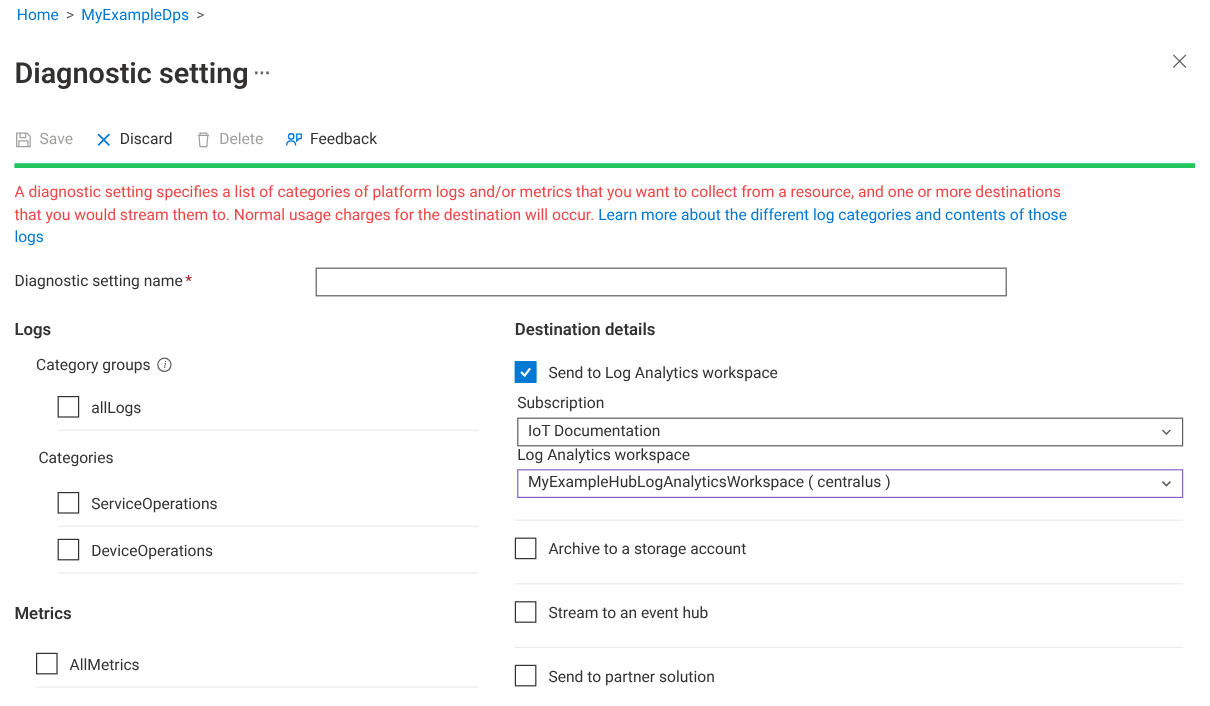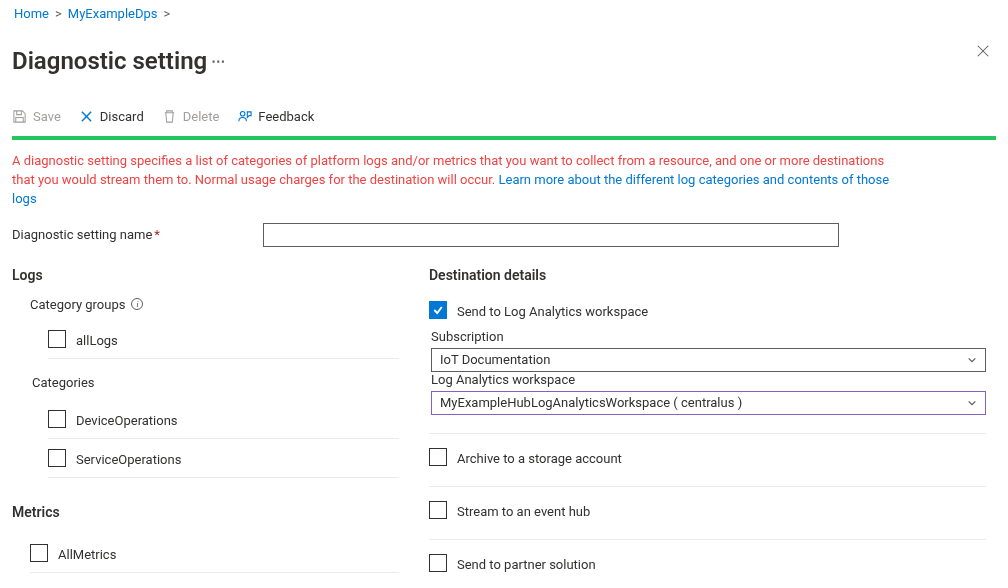--- a/index.html
+++ b/index.html
@@ -259,25 +259,25 @@
       <div class="chk-row bordered">
         <span class="chk"></span>
         <span class="chk-label">allLogs</span>
       </div>
     </div>
 
     <div class="cat-label indent-1">Categories</div>
     <div class="indent-2">
       <div class="chk-row bordered">
         <span class="chk"></span>
+        <span class="chk-label">ServiceOperations</span>
+      </div>
+      <div class="chk-row bordered">
+        <span class="chk"></span>
         <span class="chk-label">DeviceOperations</span>
-      </div>
-      <div class="chk-row bordered">
-        <span class="chk"></span>
-        <span class="chk-label">ServiceOperations</span>
       </div>
     </div>
 
     <div class="section-title" style="margin-top:26px">Metrics</div>
     <div class="indent-1">
       <div class="chk-row bordered">
         <span class="chk"></span>
         <span class="chk-label">AllMetrics</span>
       </div>
     </div>

